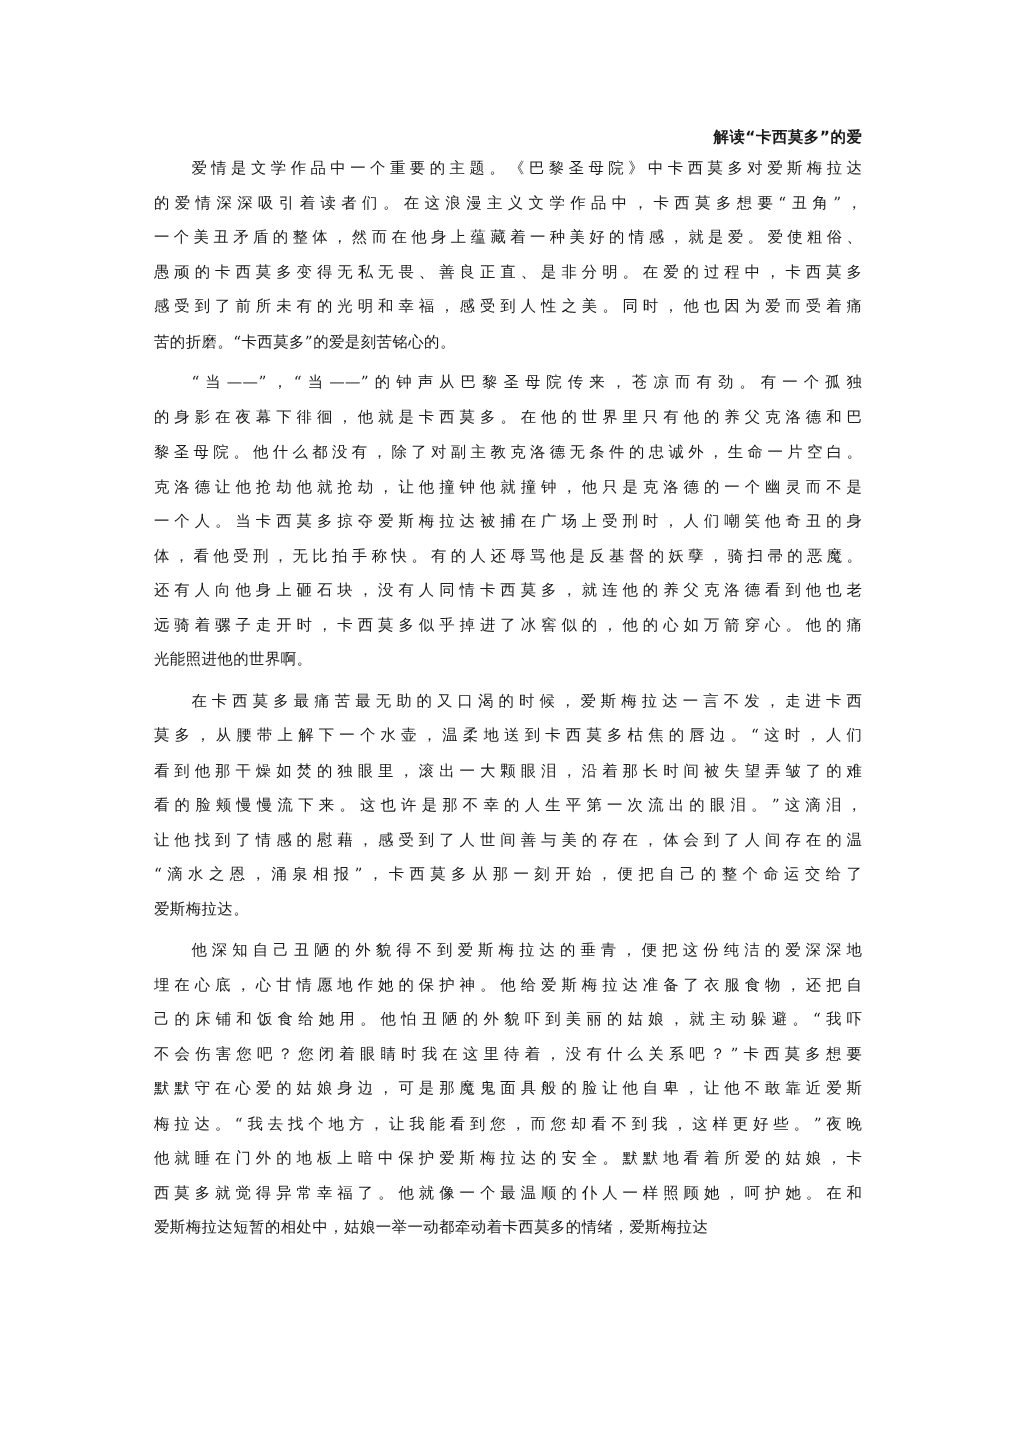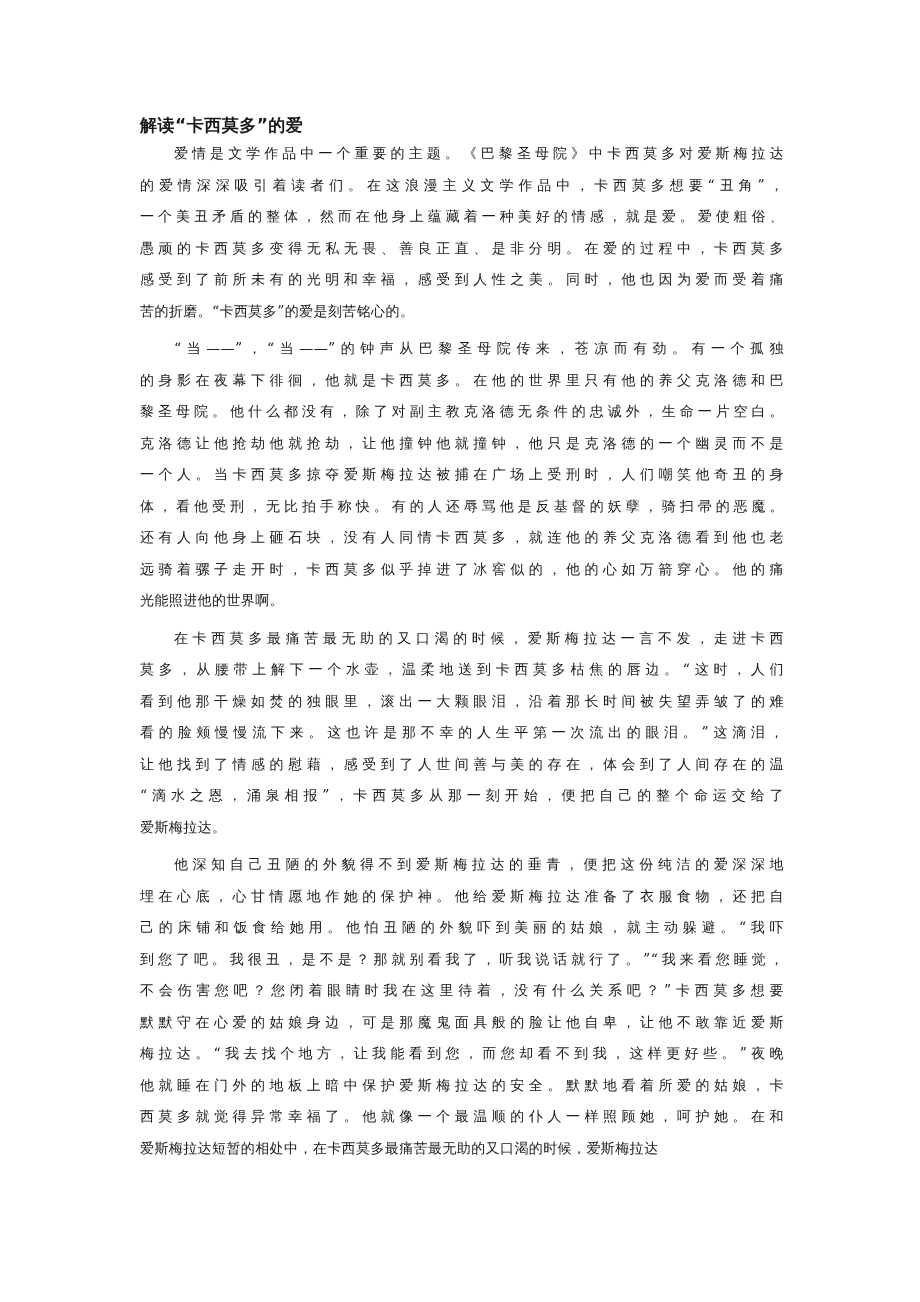--- a/index.html
+++ b/index.html
@@ -15,23 +15,23 @@
     font-family: "DejaVu Serif", "Liberation Serif", serif;
     color: #1a1a1a;
   }
   .page {
     position: absolute;
     left: 140px;
     top: 112px;
     width: 644px;
   }
   .title {
-    text-align: left;
+    text-align: right;
     font-family: "DejaVu Sans", "Liberation Sans", sans-serif;
-    font-size: 17px;
+    font-size: 14px;
     font-weight: bold;
     line-height: 26px;
     height: 26px;
     margin: 0;
     letter-spacing: 0.5px;
   }
   .line {
     font-size: 14px;
     line-height: 31.5px;
     height: 31.5px;
@@ -84,22 +84,21 @@
         <div class="line">看到他那干燥如焚的独眼里，滚出一大颗眼泪，沿着那长时间被失望弄皱了的难</div>
         <div class="line">看的脸颊慢慢流下来。这也许是那不幸的人生平第一次流出的眼泪。”这滴泪，</div>
         <div class="line">让他找到了情感的慰藉，感受到了人世间善与美的存在，体会到了人间存在的温</div>
         <div class="line">“滴水之恩，涌泉相报”，卡西莫多从那一刻开始，便把自己的整个命运交给了</div>
         <div class="line last">爱斯梅拉达。</div>
       </div>
       <div class="para">
         <div class="line indent">他深知自己丑陋的外貌得不到爱斯梅拉达的垂青，便把这份纯洁的爱深深地</div>
         <div class="line">埋在心底，心甘情愿地作她的保护神。他给爱斯梅拉达准备了衣服食物，还把自</div>
         <div class="line">己的床铺和饭食给她用。他怕丑陋的外貌吓到美丽的姑娘，就主动躲避。“我吓</div>
-        <div class="line">到您了吧。我很丑，是不是？那就别看我了，听我说话就行了。”“我来看您睡觉，</div>
         <div class="line">不会伤害您吧？您闭着眼睛时我在这里待着，没有什么关系吧？”卡西莫多想要</div>
         <div class="line">默默守在心爱的姑娘身边，可是那魔鬼面具般的脸让他自卑，让他不敢靠近爱斯</div>
         <div class="line">梅拉达。“我去找个地方，让我能看到您，而您却看不到我，这样更好些。”夜晚</div>
         <div class="line">他就睡在门外的地板上暗中保护爱斯梅拉达的安全。默默地看着所爱的姑娘，卡</div>
         <div class="line">西莫多就觉得异常幸福了。他就像一个最温顺的仆人一样照顾她，呵护她。在和</div>
-        <div class="line last">爱斯梅拉达短暂的相处中，在卡西莫多最痛苦最无助的又口渴的时候，爱斯梅拉达</div>
+        <div class="line last">爱斯梅拉达短暂的相处中，姑娘一举一动都牵动着卡西莫多的情绪，爱斯梅拉达</div>
       </div>
     </div>
 </div>
 
 </body></html>

